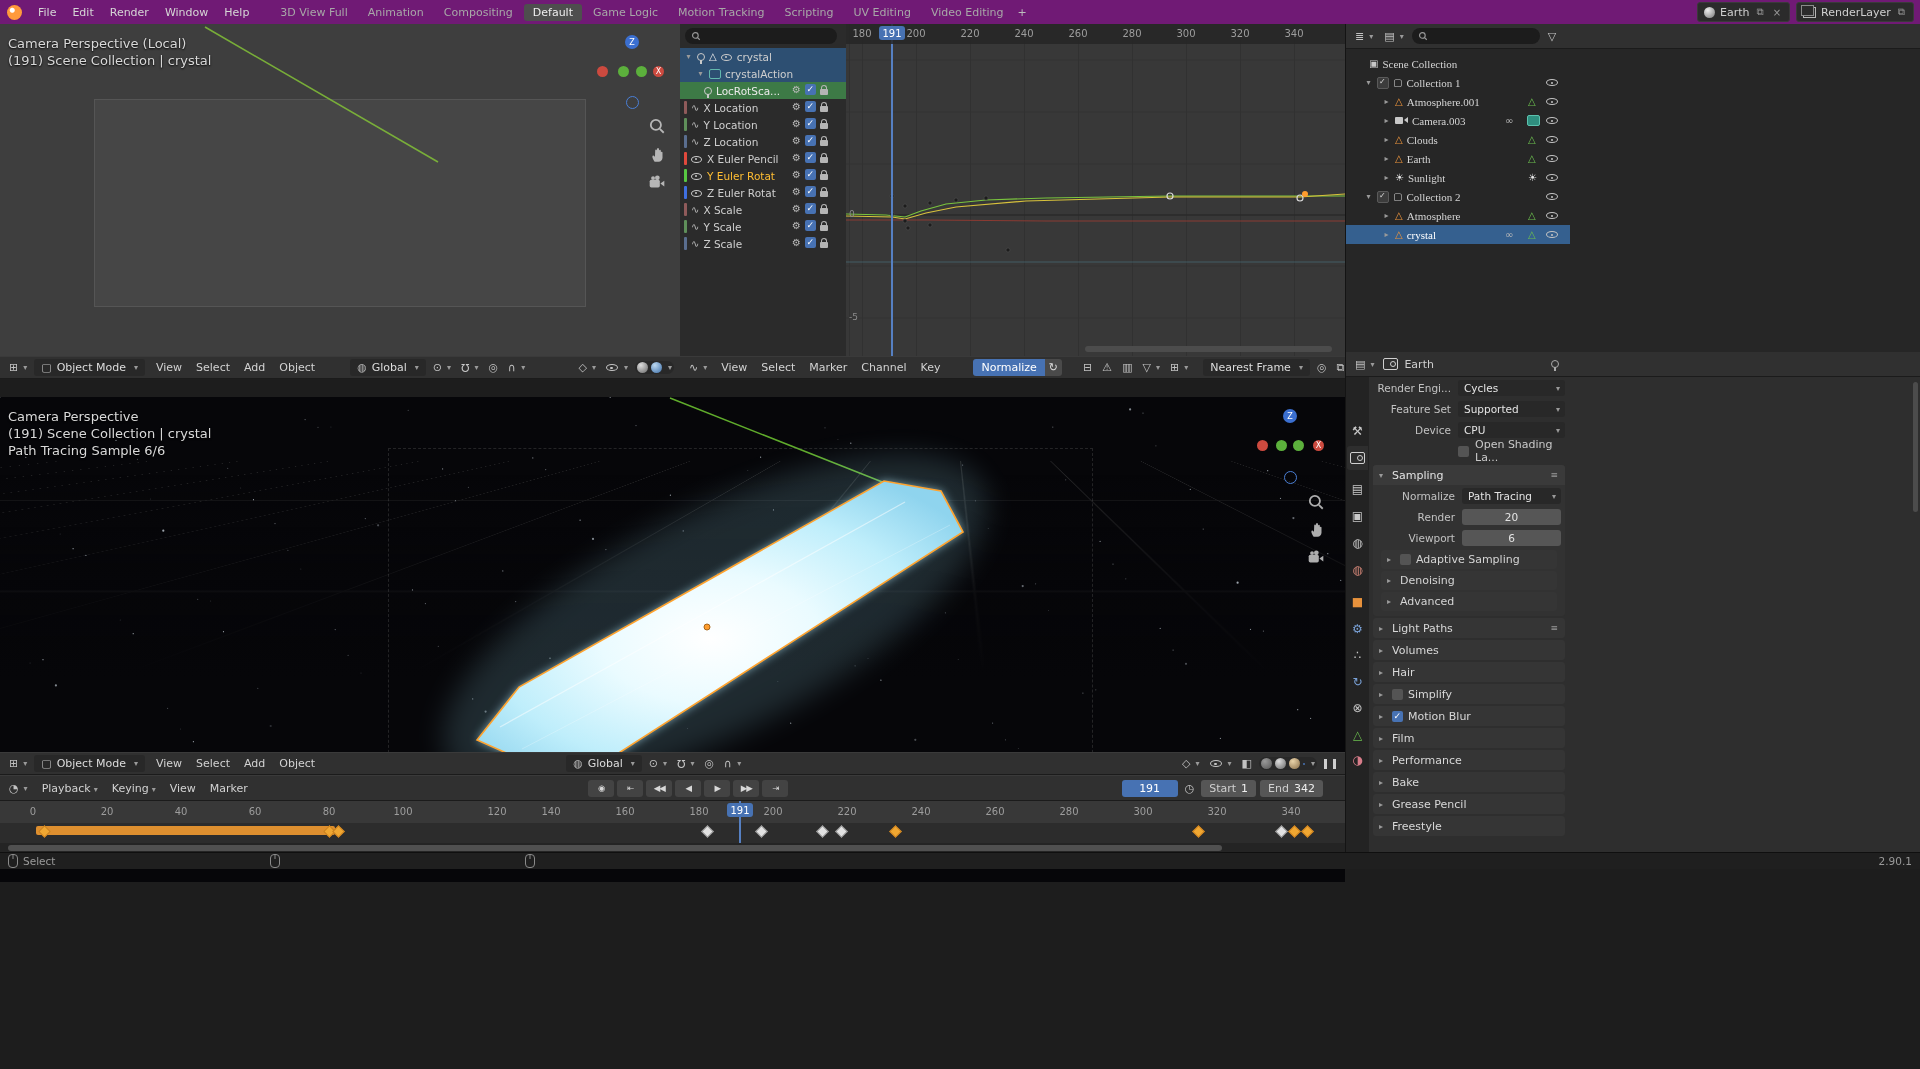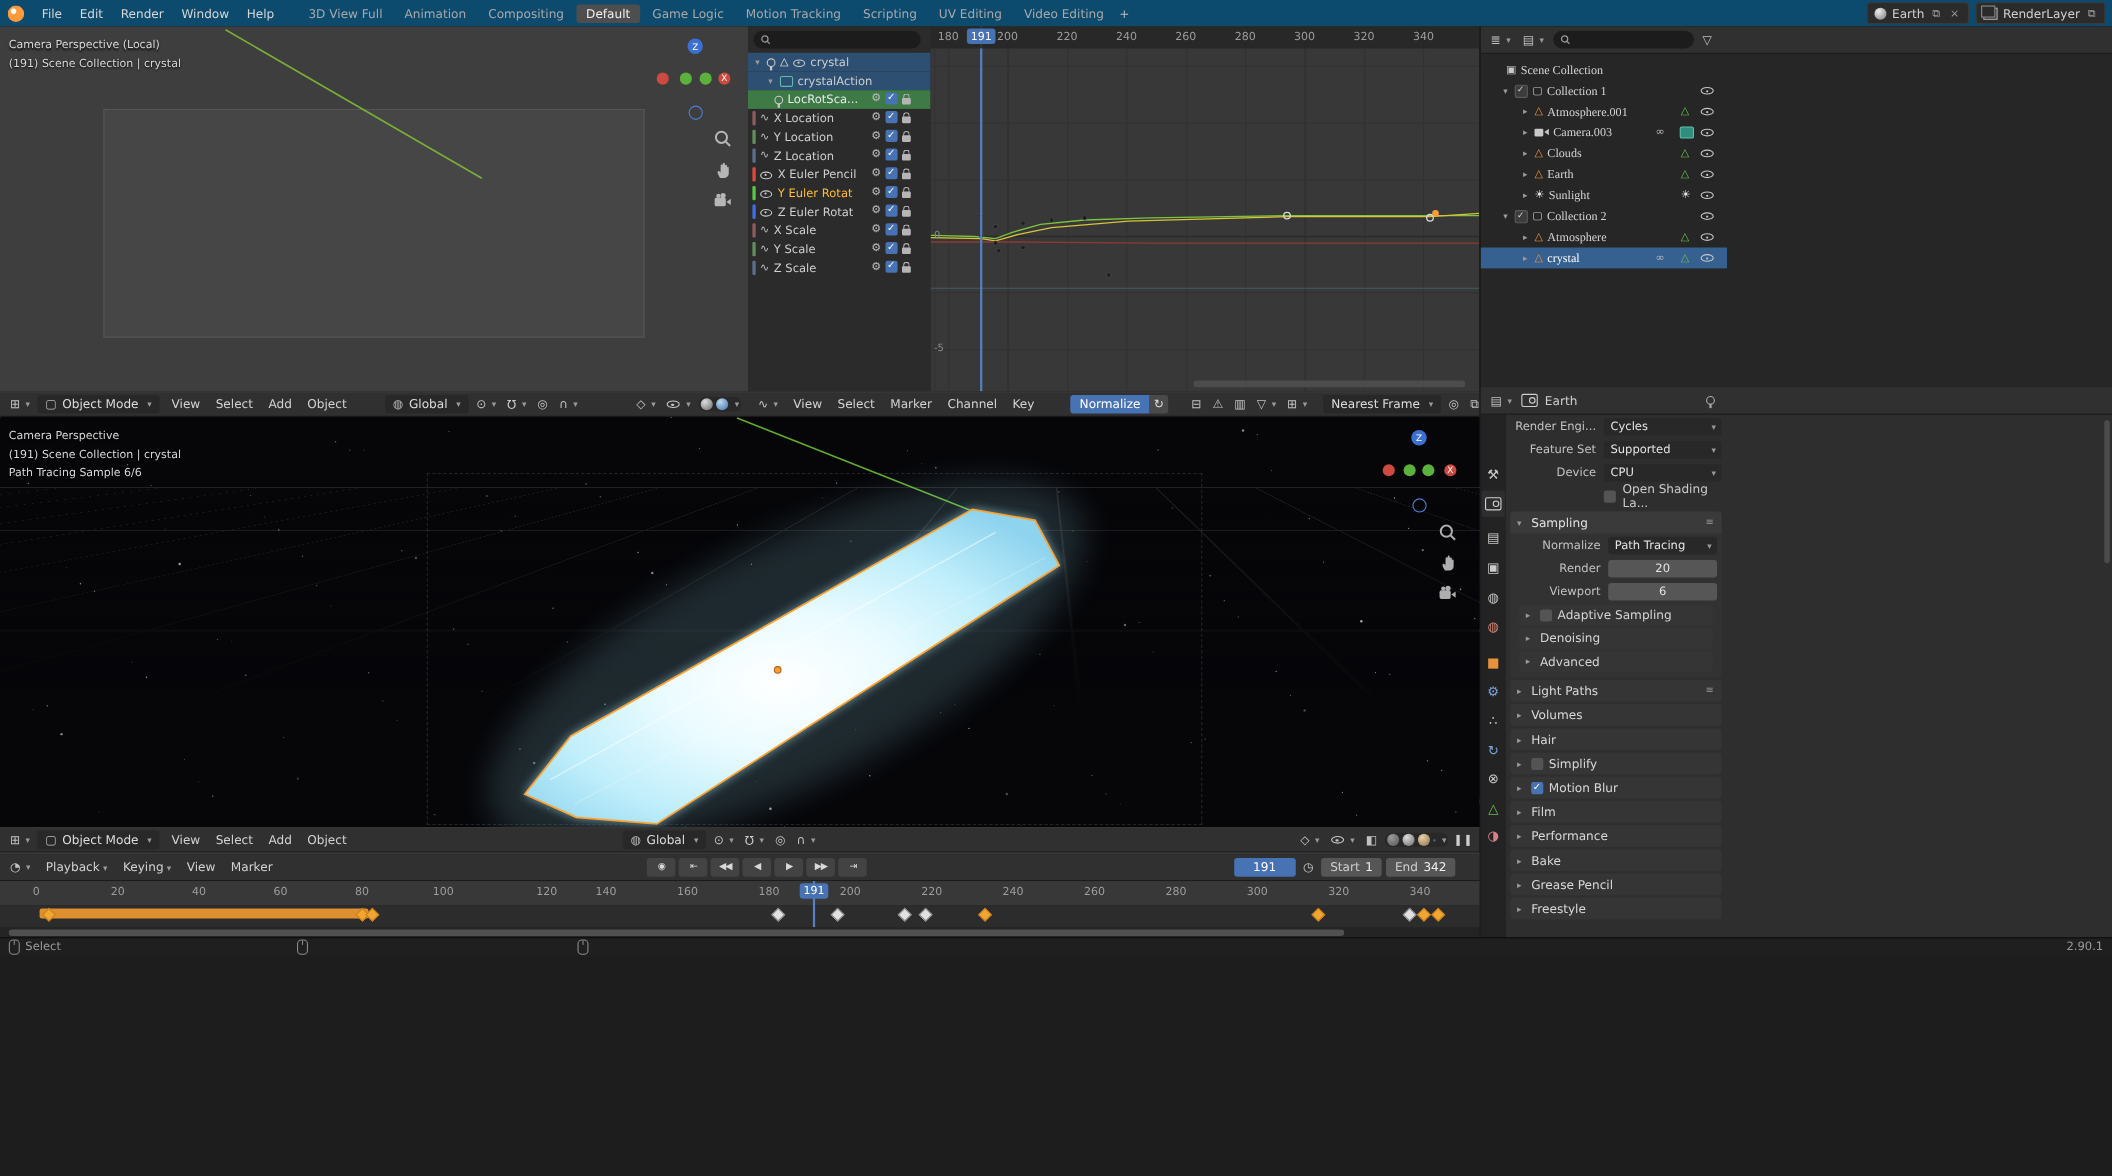--- a/index.html
+++ b/index.html
@@ -3,21 +3,21 @@
 <meta charset="utf-8">
 <style>
   html,body{margin:0;padding:0;background:#111;}
   #app{position:relative;width:1920px;height:1069px;background:#1d1d1d;overflow:hidden;
        font-family:"DejaVu Sans","Liberation Sans",sans-serif;font-size:11px;color:#cfcfcf;
        -webkit-font-smoothing:antialiased;}
   .glyph{display:inline-block;line-height:1;}
   .caret{font-size:8px;color:#9a9a9a;margin-left:3px;}
   .spacer{flex:1;}
   
-  #topbar{position:absolute;left:0;top:0;width:1920px;height:24px;background:#0c4a6e;
+  #topbar{position:absolute;left:0;top:0;width:1920px;height:24px;background:#701a75;
           display:flex;align-items:center;border-bottom:1px solid #141414;}
   .logo{width:15px;height:15px;border-radius:50%;margin:0 8px 0 7px;
         background:radial-gradient(circle at 35% 35%,#fff 0 2px,transparent 3px),
                    radial-gradient(circle at 50% 60%,#ff9a3c 0 70%,#e87722 100%);}
   .tmenu{padding:0 8px;color:#d6d6d6;cursor:default;}
   .tabs{display:flex;margin-left:14px;gap:2px;align-items:center;}
   .wtab{padding:2px 9px;border-radius:3px;color:#a8a8a8;}
   .wtab.active{background:#4e4e4e;color:#efefef;}
   .wtab.plus{color:#bdbdbd;padding:2px 5px;}
   .tb-right{margin-left:auto;display:flex;align-items:center;gap:6px;margin-right:6px;}
@@ -42,21 +42,21 @@
   .shade-on{background:#4772b3;border-radius:8px;padding:1px;}
   .pause{width:6px;height:10px;border-left:3px solid #cfcfcf;border-right:3px solid #cf cfcf;}
   .pause{border-right:3px solid #cfcfcf;}
   .eye-ic{width:13px;height:13px;position:relative;display:inline-block;}
   .eye-ic::before{content:'';position:absolute;left:0px;top:3px;width:10px;height:5px;border:1px solid #c4c4c4;border-radius:50%;}
   .eye-ic::after{content:'';position:absolute;left:4.5px;top:5.5px;width:2.5px;height:2.5px;background:#c4c4c4;border-radius:50%;}
   
   #mini-view{position:absolute;left:0;top:24px;width:680px;height:332px;background:#3e3e3e;overflow:hidden;}
   #mini-header{left:0;top:356px;width:680px;}
   .cam-rect{position:absolute;left:94px;top:75px;width:490px;height:206px;background:#464646;border:1px solid #555;}
-  .vp-overlay{position:absolute;left:8px;color:#d9d9d9;text-shadow:0 1px 2px #000;font-size:10px;}
+  .vp-overlay{position:absolute;left:8px;color:#d9d9d9;text-shadow:0 1px 2px #000;font-size:13px;}
   
   .gizmo{position:absolute;}
   .gz-dot{position:absolute;border-radius:50%;display:flex;align-items:center;justify-content:center;
           font-size:8px;color:#fff;}
   .gz-tool{position:absolute;width:18px;height:18px;opacity:.85;}
   
   #graph{position:absolute;left:680px;top:24px;width:665px;height:332px;background:#2b2b2b;overflow:hidden;}
   #graph-header{left:680px;top:356px;width:665px;}
   #gr-channels{position:absolute;left:0;top:0;width:166px;height:332px;background:#2b2b2b;border-right:1px solid #202020;}
   .gsearch{position:absolute;left:5px;top:4px;width:152px;height:16px;background:#1c1c1c;border-radius:9px;
@@ -141,21 +141,21 @@
   .pfield.dd::after{content:'▾';position:absolute;right:5px;font-size:8px;color:#999;}
   .pfield.num{background:#565656;justify-content:center;}
   .psec{margin:4px 4px 2px 4px;background:#323232;border-radius:3px;padding-bottom:3px;}
   .psec-h{height:20px;background:#3a3a3a;border-radius:3px 3px 0 0;display:flex;align-items:center;gap:5px;padding:0 6px;color:#e2e2e2;}
   .ppanel{margin:2px 4px;background:#353535;border-radius:3px;height:20px;display:flex;align-items:center;padding:0 6px;gap:5px;color:#d8d8d8;}
   .parrow{color:#9a9a9a;font-size:8px;width:8px;flex:none;}
   .ppre{margin-left:auto;color:#9a9a9a;font-size:9px;letter-spacing:1px;}
   .subpanel{margin:2px 8px;background:#353535;border-radius:3px;height:19px;display:flex;align-items:center;padding:0 6px;gap:5px;color:#d4d4d4;}
   .pscroll{position:absolute;right:3px;top:30px;width:5px;height:130px;background:#4c4c4c;border-radius:3px;}
   
-  #main-view{position:absolute;left:0;top:379px;width:1345px;height:485px;background:#060609;overflow:hidden;}
+  #main-view{position:absolute;left:0;top:397px;width:1345px;height:485px;background:#060609;overflow:hidden;}
   #main-header{left:0;top:752px;width:1345px;}
   .grid3d{position:absolute;left:-300px;top:64px;width:2500px;height:800px;opacity:.4;
     background-image:repeating-linear-gradient(#4e4e4e 0 1px,transparent 1px 90px),
                      repeating-linear-gradient(90deg,#4e4e4e 0 1px,transparent 1px 90px);
     transform-origin:50% 0;transform:perspective(300px) rotateX(72deg);}
   .vfade{position:absolute;inset:0;background:linear-gradient(180deg,rgba(6,6,9,0) 0%,rgba(6,6,9,0) 16%,rgba(6,6,9,.8) 42%,#060609 58%);}
   .cam-dash{position:absolute;left:388px;top:51px;width:703px;height:318px;border:1px dashed #6a6a6a;opacity:.30;}
   
   #timeline{position:absolute;left:0;top:775px;width:1345px;height:77px;background:#2c2c2c;}
   #tl-header{position:absolute;left:0;top:0;width:1345px;height:26px;background:#303030;border-top:1px solid #3a3a3a;

